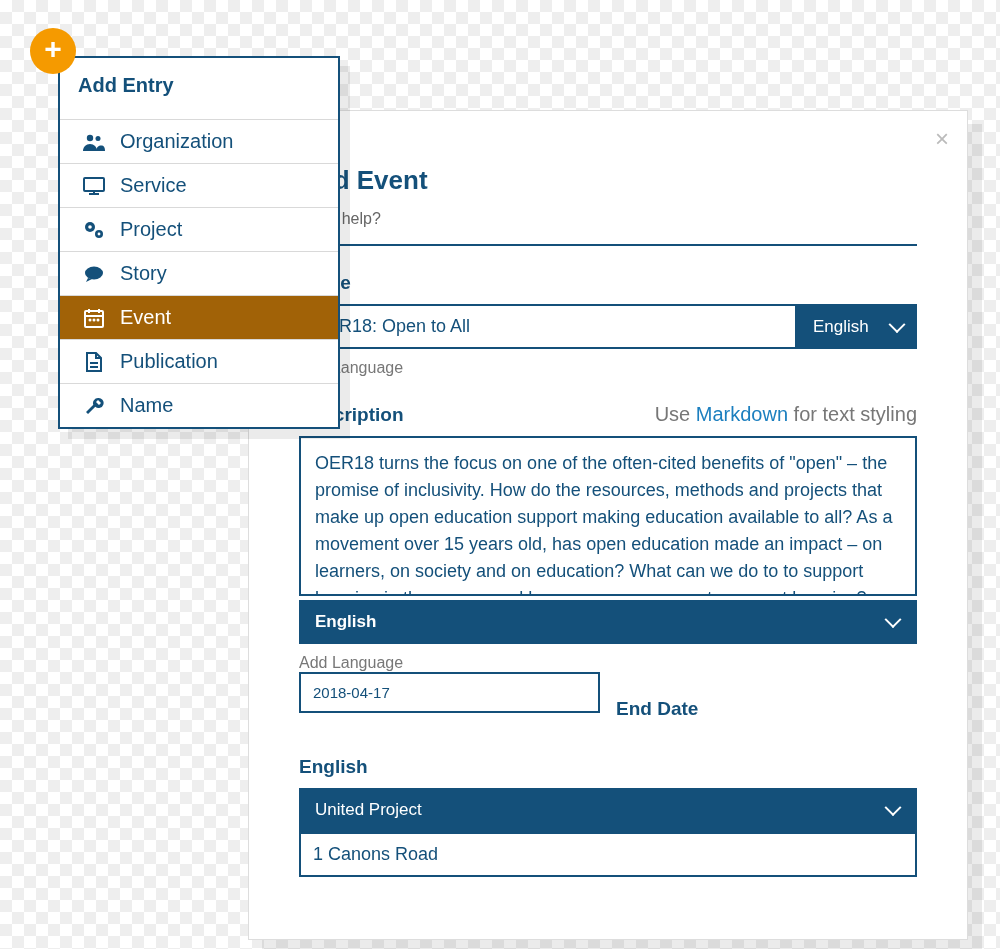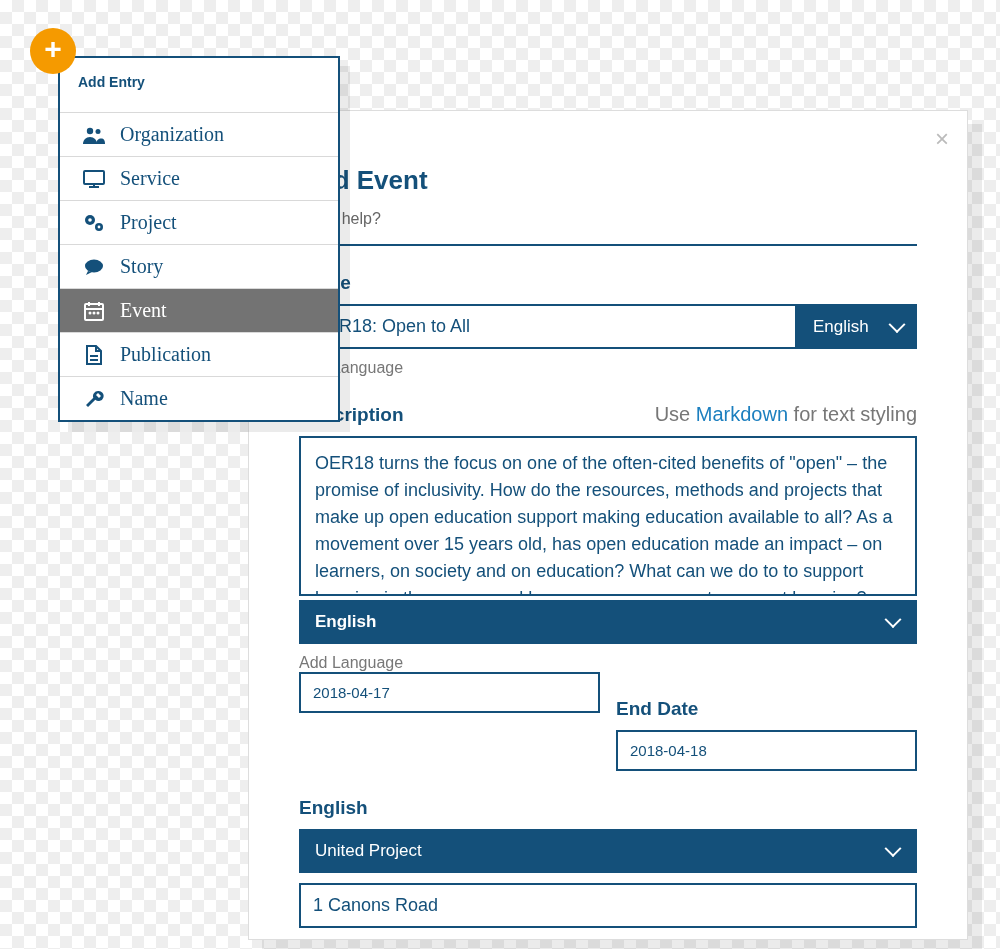--- a/index.html
+++ b/index.html
@@ -39,35 +39,35 @@
     left: 58px; top: 56px;
     width: 282px;
     background: #fff;
     border: 2px solid #14507a;
     z-index: 20;
     box-shadow: 10px 10px 0 rgba(0,0,0,0.08);
   }
   .popover-title {
     padding: 16px 18px 22px 18px;
     color: #14507a;
-    font-size: 14px;
-    font-weight: 700;
-  }
-  .popover ul { list-style: none; font-family: Liberation Serif, serif; }
+    font-size: 20px;
+    font-weight: 700;
+  }
+  .popover ul { list-style: none; }
   .popover li {
     display: flex;
     align-items: center;
     gap: 14px;
     padding: 10px 18px 10px 22px;
     border-top: 1px solid #d9d9d9;
     color: #14507a;
     font-size: 20px;
     cursor: pointer;
   }
-  .popover li.active { background: #737373; color: #fff; }
+  .popover li.active { background: #a16207; color: #fff; }
   .popover li .icon { width: 24px; display: inline-flex; justify-content: center; }
 
   
   .modal {
     position: absolute;
     left: 248px; top: 110px;
     width: 720px;
     height: 830px;
     background: #fff;
     border: 1px solid #ddd;
@@ -180,21 +180,20 @@
     outline: none;
     font-family: inherit;
   }
 
   .loc-input {
     width: 100%;
     border: 2px solid #14507a;
     padding: 10px 12px;
     font-size: 18px;
     color: #14507a;
-    margin-top: 10px;
     outline: none;
     font-family: inherit;
   }
 
   svg { display: block; }
 </style>
 </head>
 <body>
 
 <div class="plus-btn">+</div>
@@ -307,21 +306,20 @@
   </div>
   <div class="add-lang">Add Language</div>
 
   
   <div class="row">
     <div class="col">
       <input class="date-input" value="2018-04-17" style="">
     </div>
     <div class="col">
       <div class="label">End Date</div>
-      <input class="date-input" value="2018-04-18" style="">
     </div>
   </div>
 
   
   <div class="label">English</div>
   <div class="full-select" style="font-weight:400">
     <span>United Project</span>
   </div>
   <input class="loc-input" value="1 Canons Road" style="">
   

